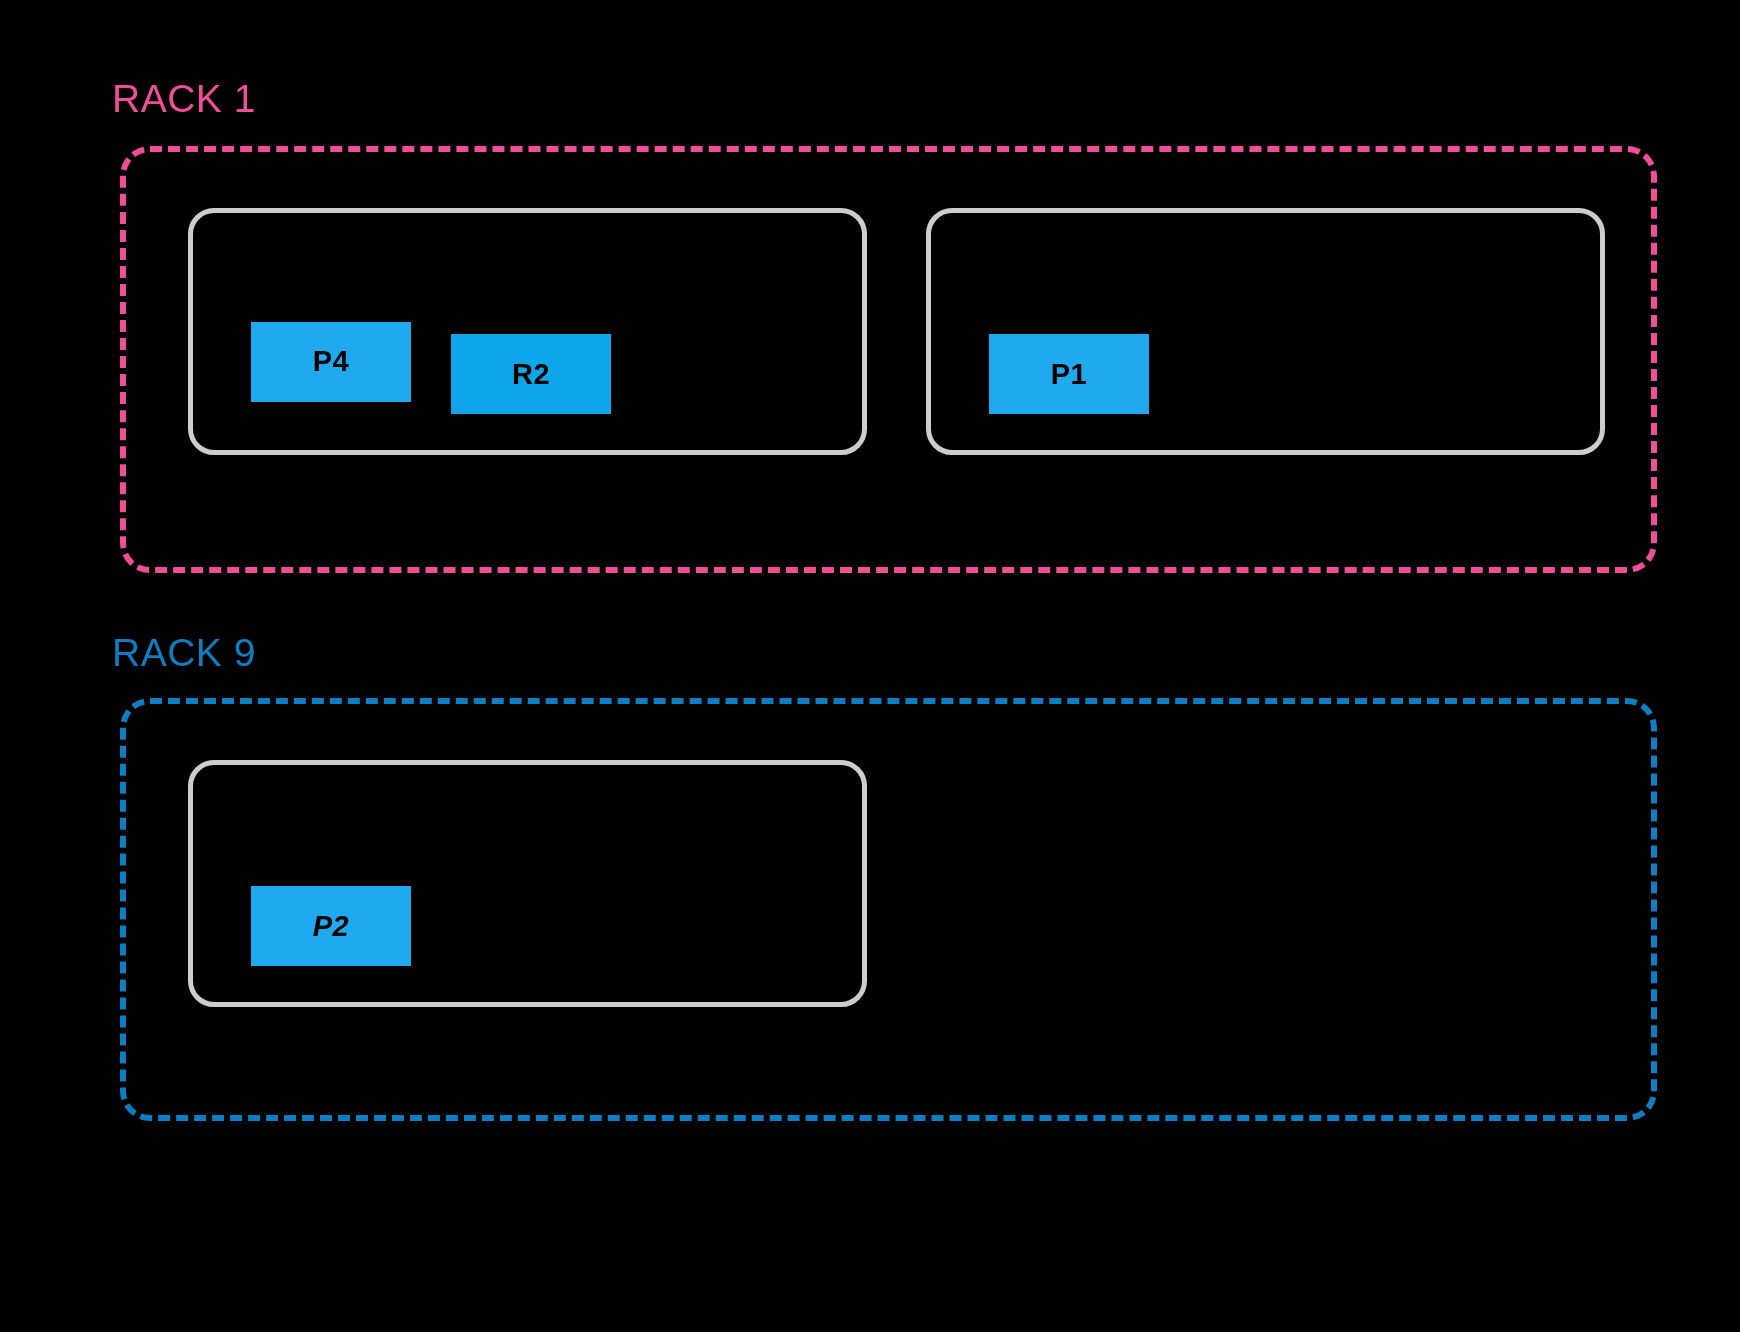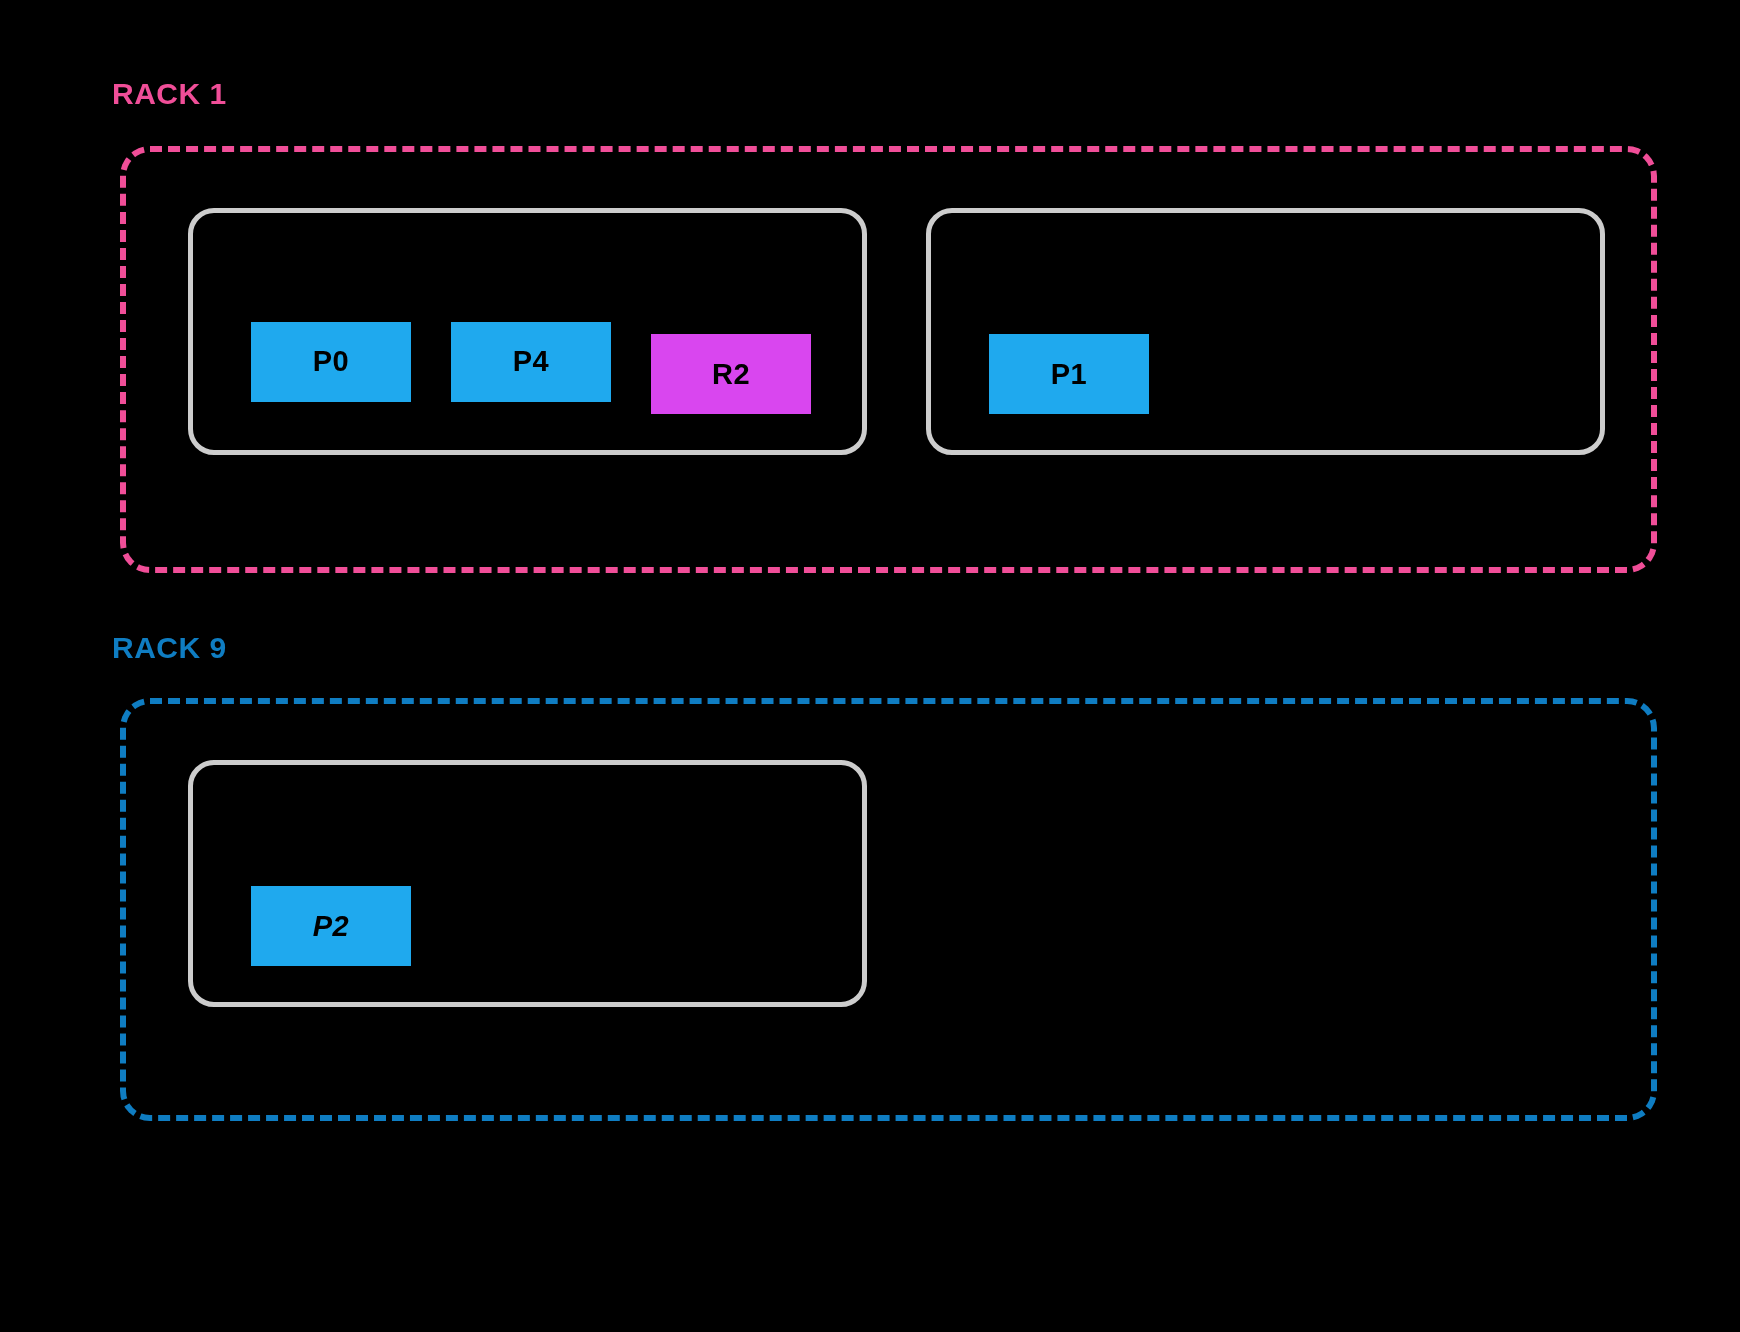--- a/index.html
+++ b/index.html
@@ -18,22 +18,22 @@
   .canvas {
     position: absolute;
     left: 0; top: 0;
     width: 1740px;
     height: 1332px;
   }
 
   
   .rack-label {
     position: absolute;
-    font-size: 30px;
-    font-weight: bold;
+    font-size: 39px;
+    font-weight: normal;
     letter-spacing: 0.5px;
     line-height: 1;
     white-space: nowrap;
   }
   .rack-label.rack-1 { left: 112px; top: 79px; color: #F04E98; }
   .rack-label.rack-2 { left: 112px; top: 633px; color: #0F7DC2; }
 
   
   .rack-box {
     position: absolute;
@@ -87,34 +87,33 @@
     display: flex;
     align-items: center;
     justify-content: center;
     font-size: 29px;
     font-weight: bold;
     color: #000000;
     letter-spacing: 0.5px;
     box-sizing: border-box;
   }
   .block.partition { background: #1FA9EE; }
-  .block.replica   { background: #d946ef; margin-top: 25px; }
+  .block.replica   { background: #0ea5e9; margin-top: 25px; }
 </style>
 </head>
 <body>
 
 <div class="canvas">
 
   <div class="rack-label rack-1">RACK 1</div>
 
   <div class="rack-box rack-1">
 
     <div class="node-box node-left">
       <div class="block-row">
-        <div class="block partition">P0</div>
         <div class="block partition">P4</div>
         <div class="block replica">R2</div>
       </div>
     </div>
 
     <div class="node-box node-right">
       <div class="block-row">
         <div class="block partition">P1</div>
       </div>
     </div>

